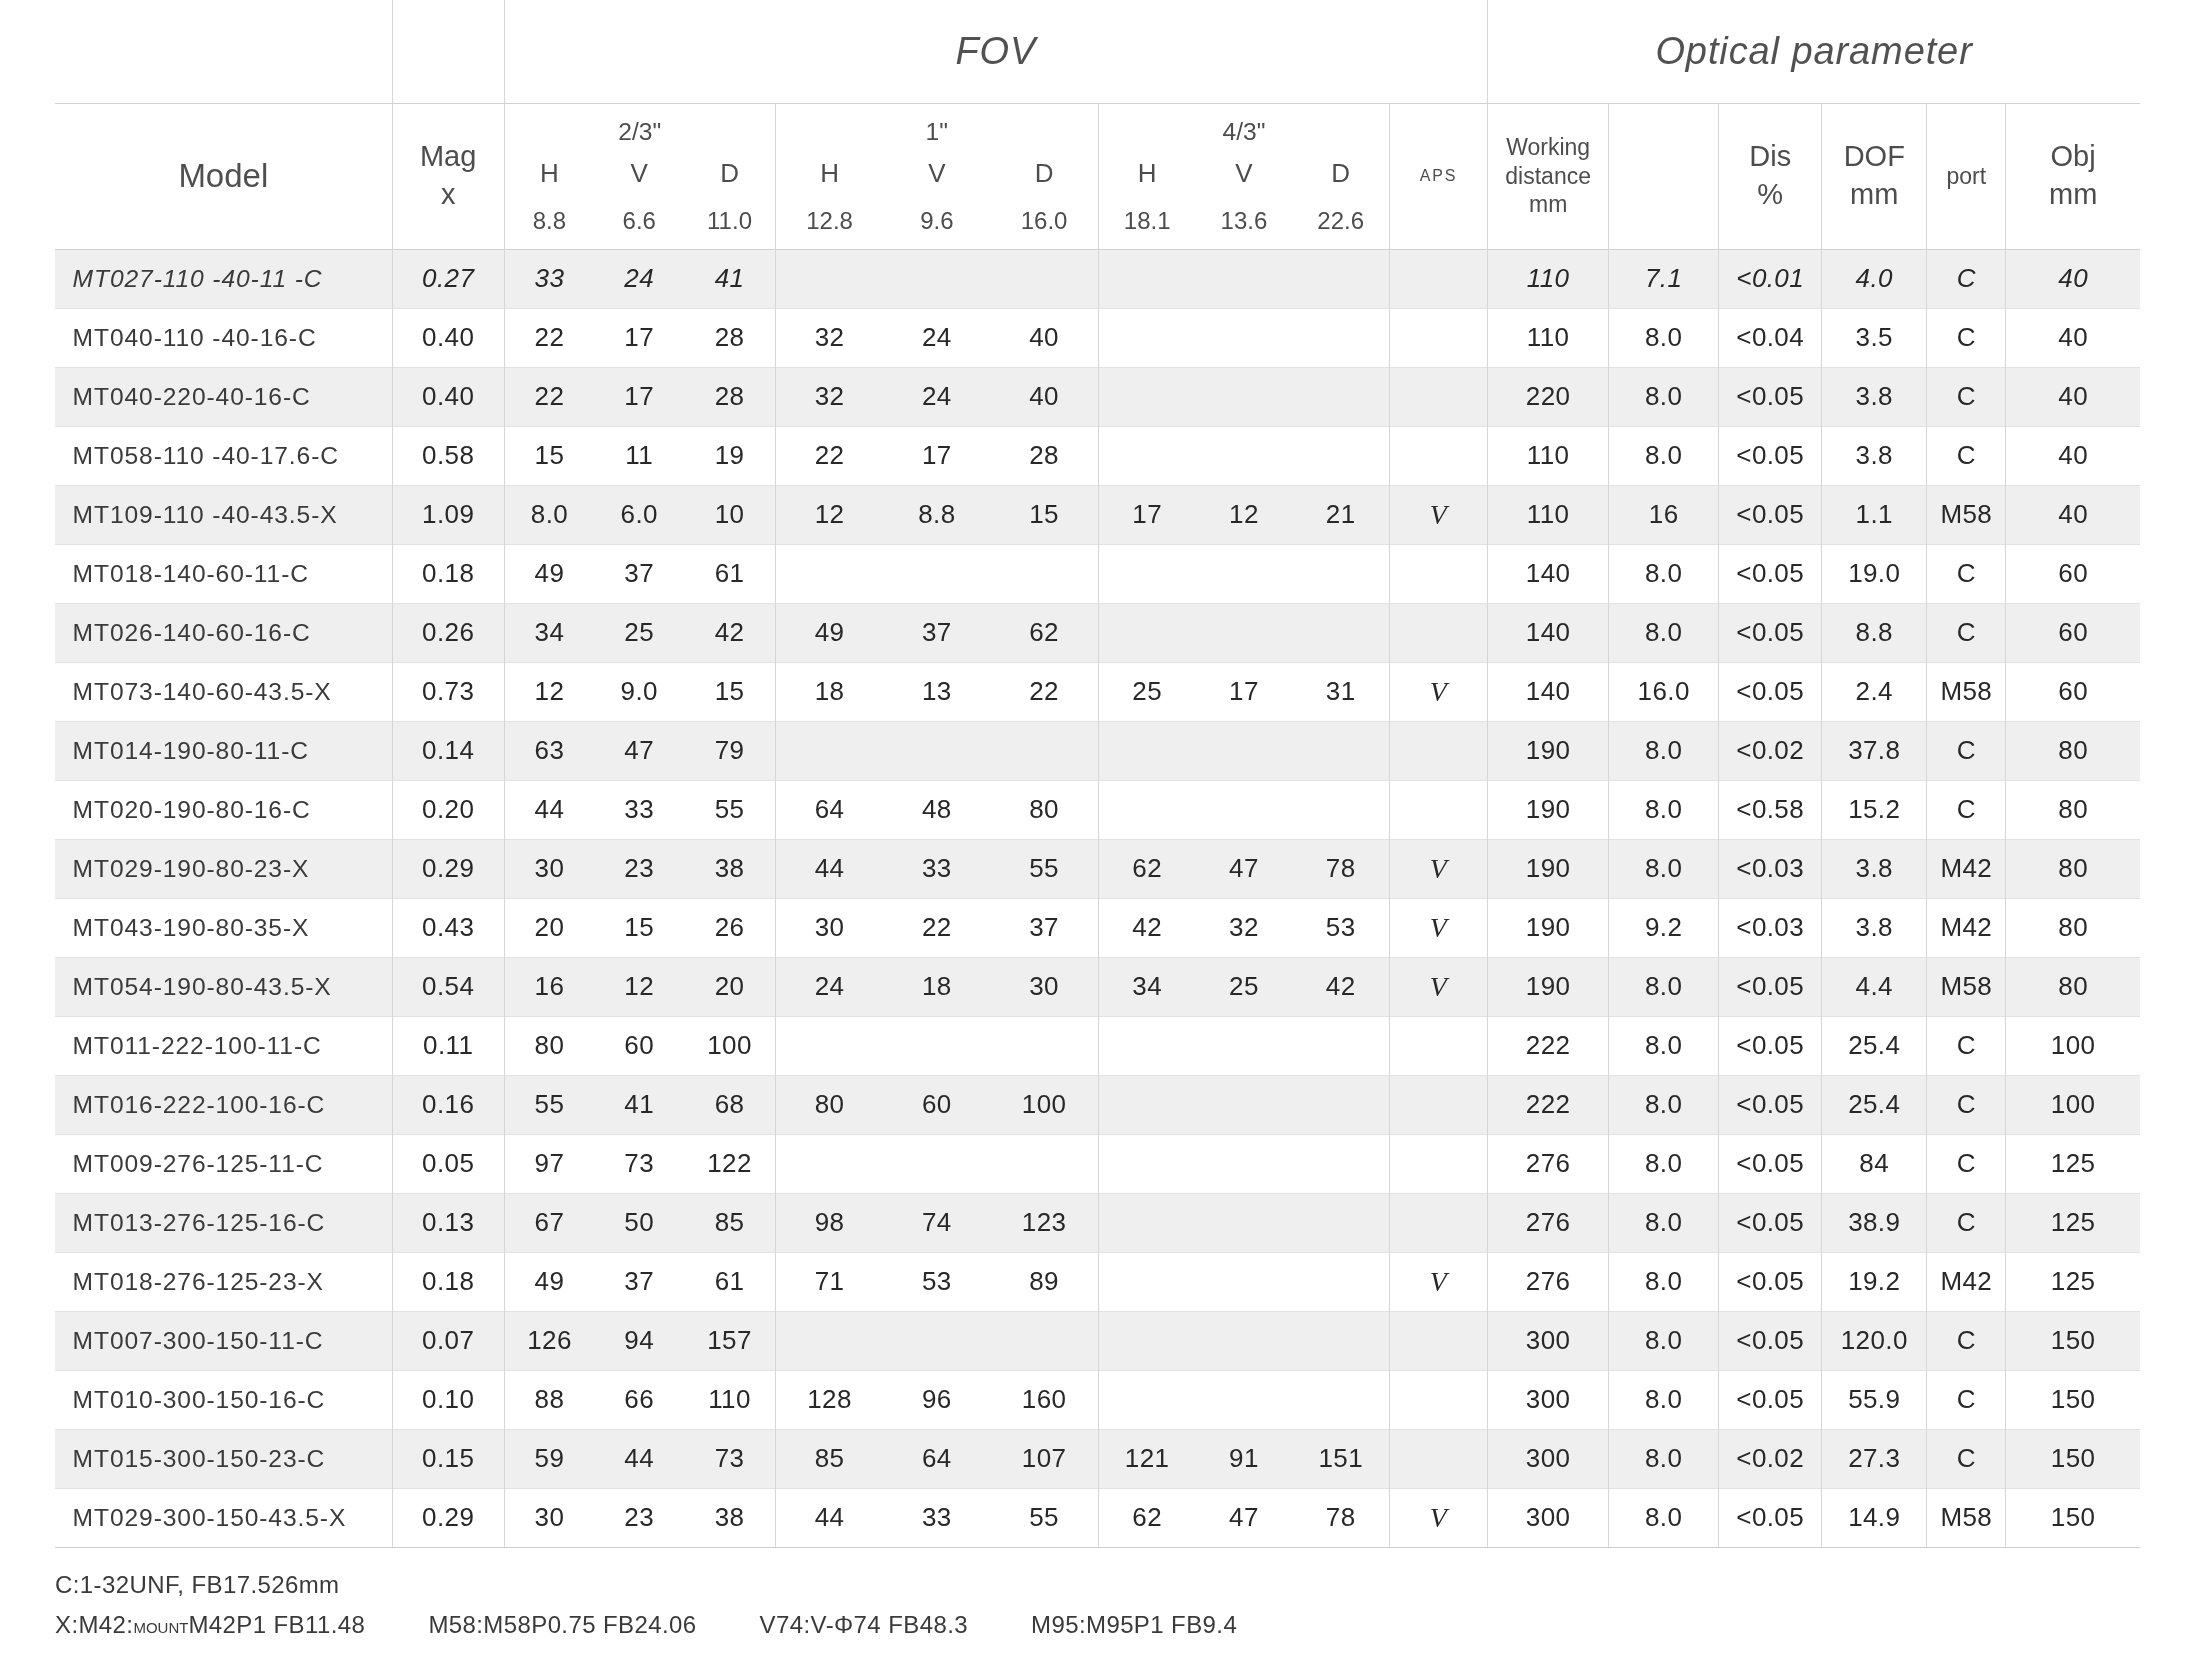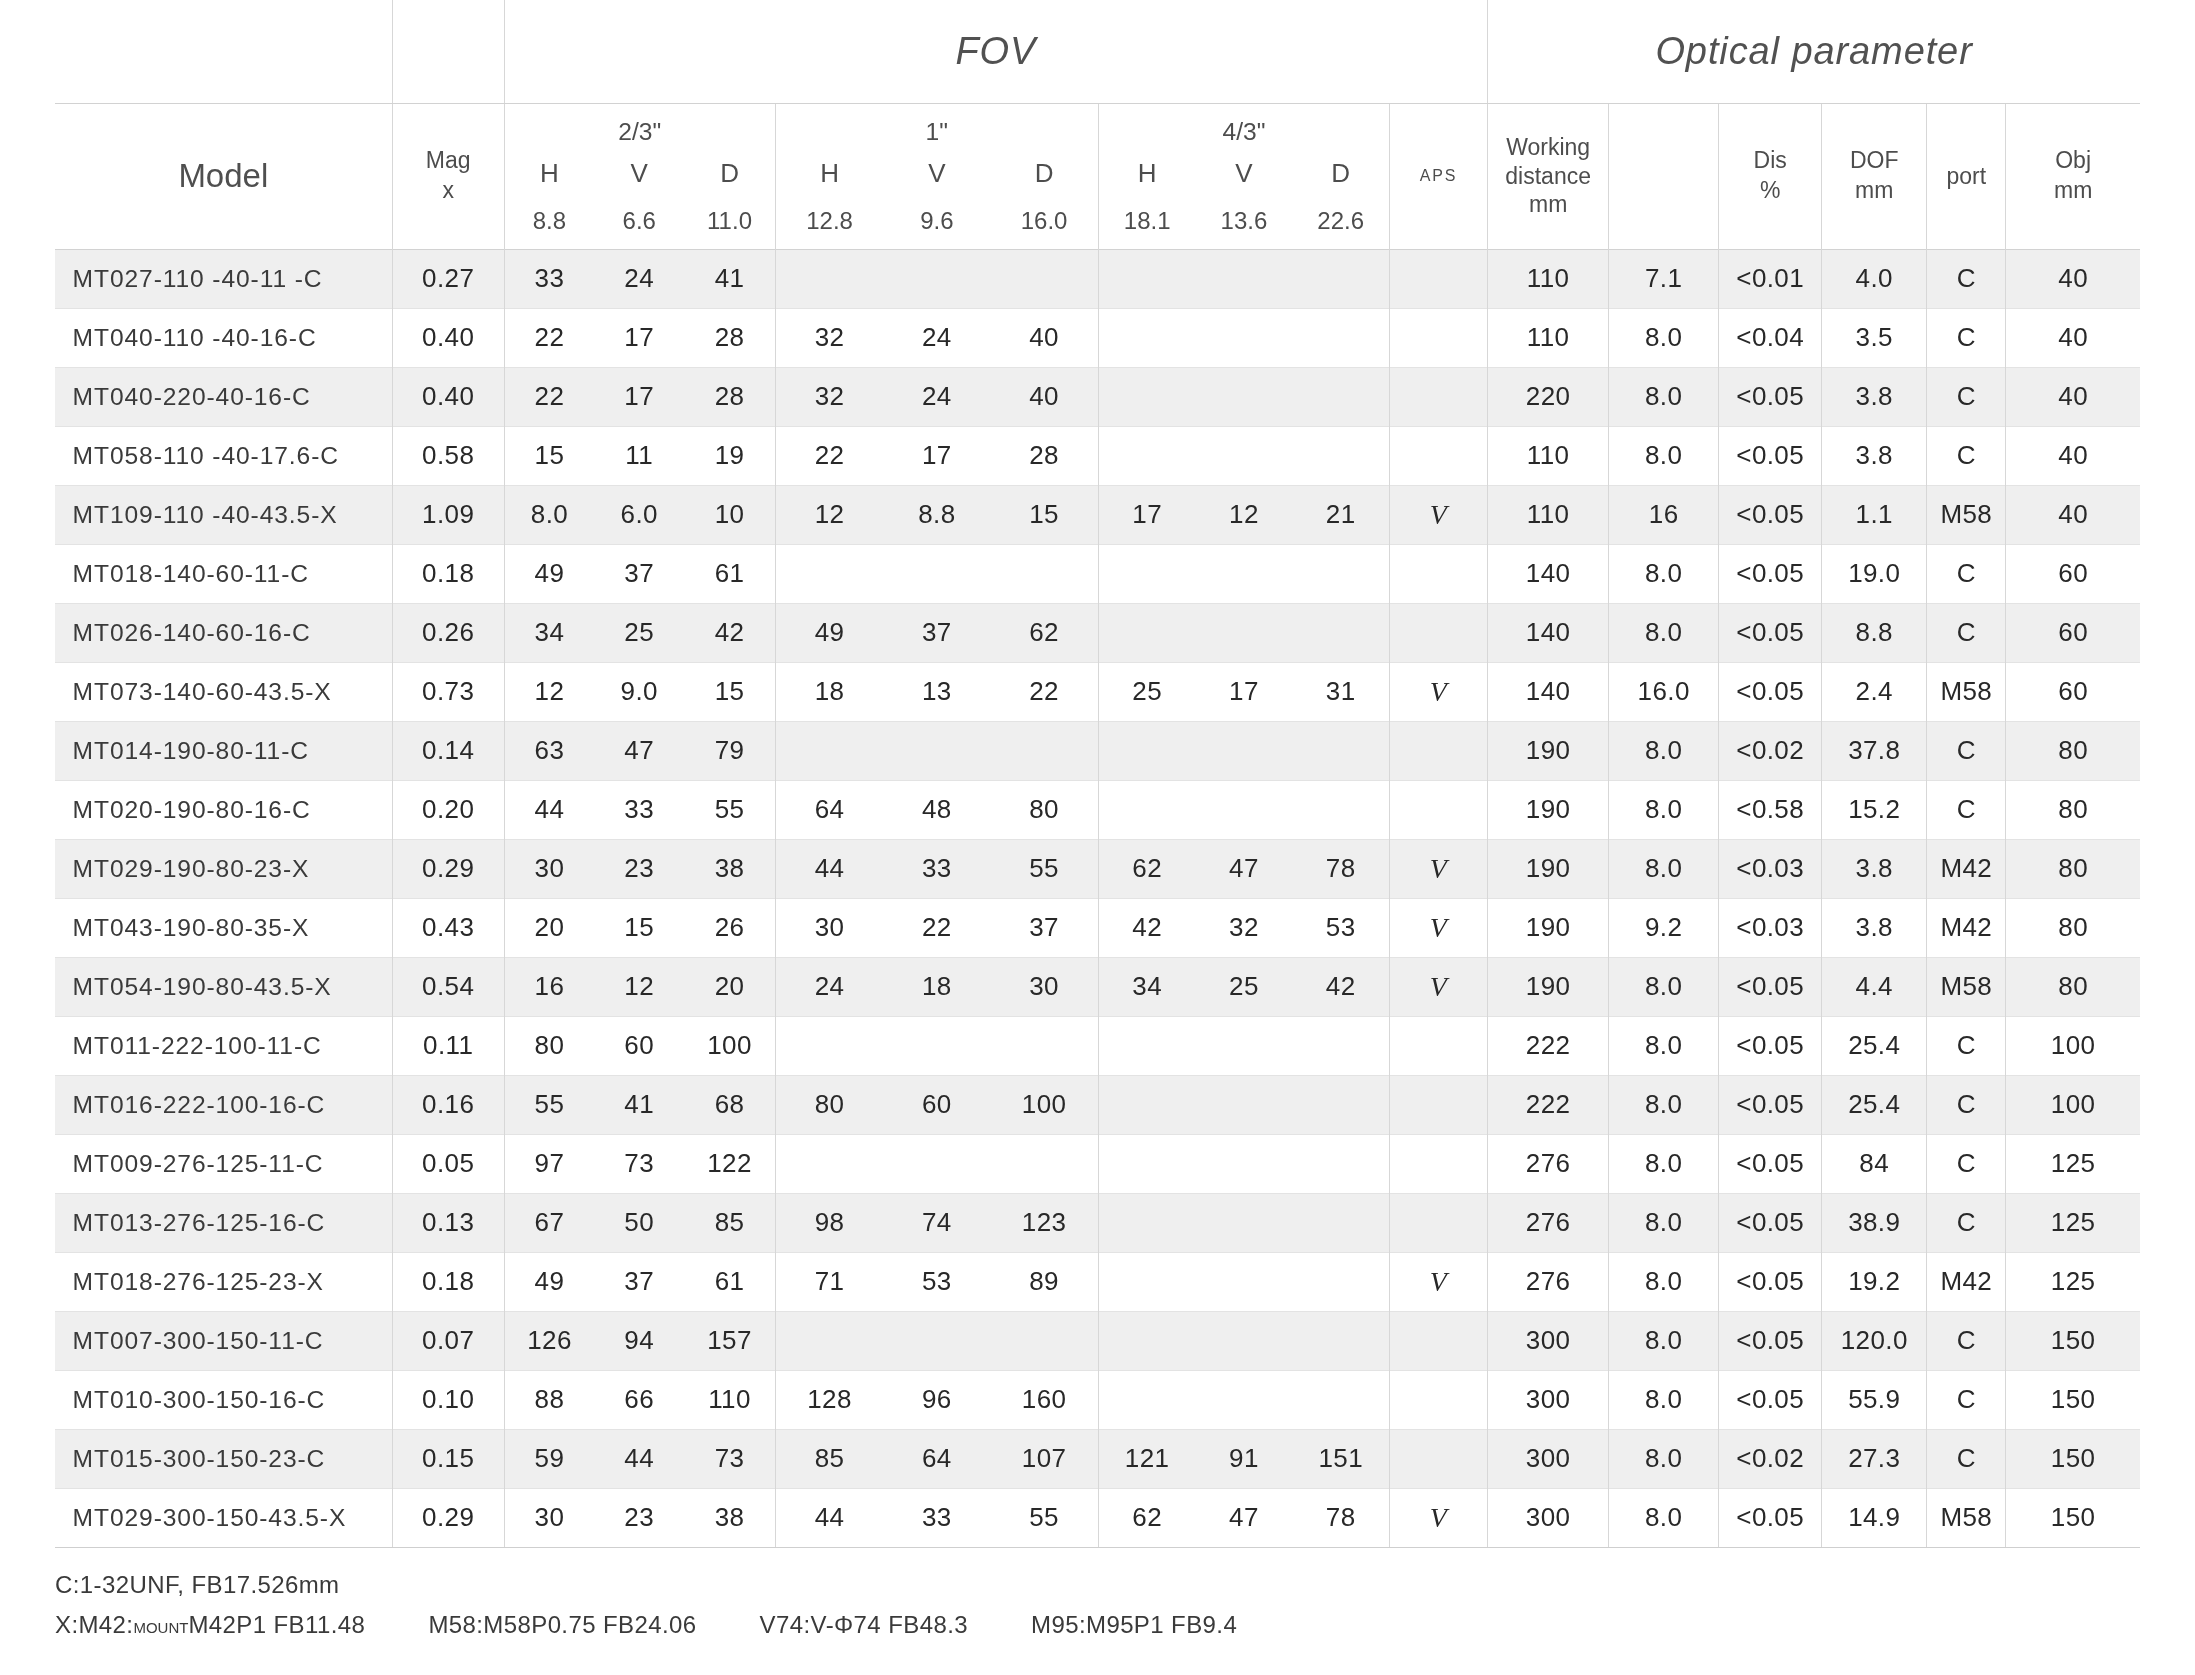--- a/index.html
+++ b/index.html
@@ -31,37 +31,37 @@
     letter-spacing: 0.9px;
     font-style: italic;
   }
 
   
   thead td { color: #4d4d4d; text-align: center; }
   tr.h1 td { height: 49px; }
   tr.h2 td { height: 42px; font-size: 26px; }
   tr.h3 td { height: 55px; font-size: 24px; }
   .model-h { font-size: 33px; color: #4f4f4f; }
-  .two-line { font-size: 23px; line-height: 1.3; }
+  .two-line { font-size: 29px; line-height: 1.3; }
   .three-line { font-size: 23px; line-height: 1.25; }
   .sensor-size { font-size: 24.6px; padding-top: 8.8px; }
   .aps-h { font-size: 16px; letter-spacing: 1.8px; }
   .port-h { font-size: 23px; }
 
   
   tbody td {
     height: 59px;
     font-size: 26px;
     text-align: center;
     color: #282828;
     border-top: 0.9px solid #e3e3e3;
     letter-spacing: 0.4px;
   }
   tbody tr:nth-child(odd) { background: #efefef; }
-  tbody tr:first-child td { border-top: 1.8px solid #d2d2d2; }
+  tbody tr:first-child td { border-top: 1.8px solid #d2d2d2; font-style: italic; }
   tbody tr:last-child td { border-bottom: 1.8px solid #cfcfcf; }
   td.model-cell {
     text-align: left;
     padding-left: 17.6px;
     font-size: 24.6px;
     color: #3a3a3a;
     letter-spacing: 0.9px;
   }
   td.aps-cell {
     font-family: "Liberation Serif", serif;

